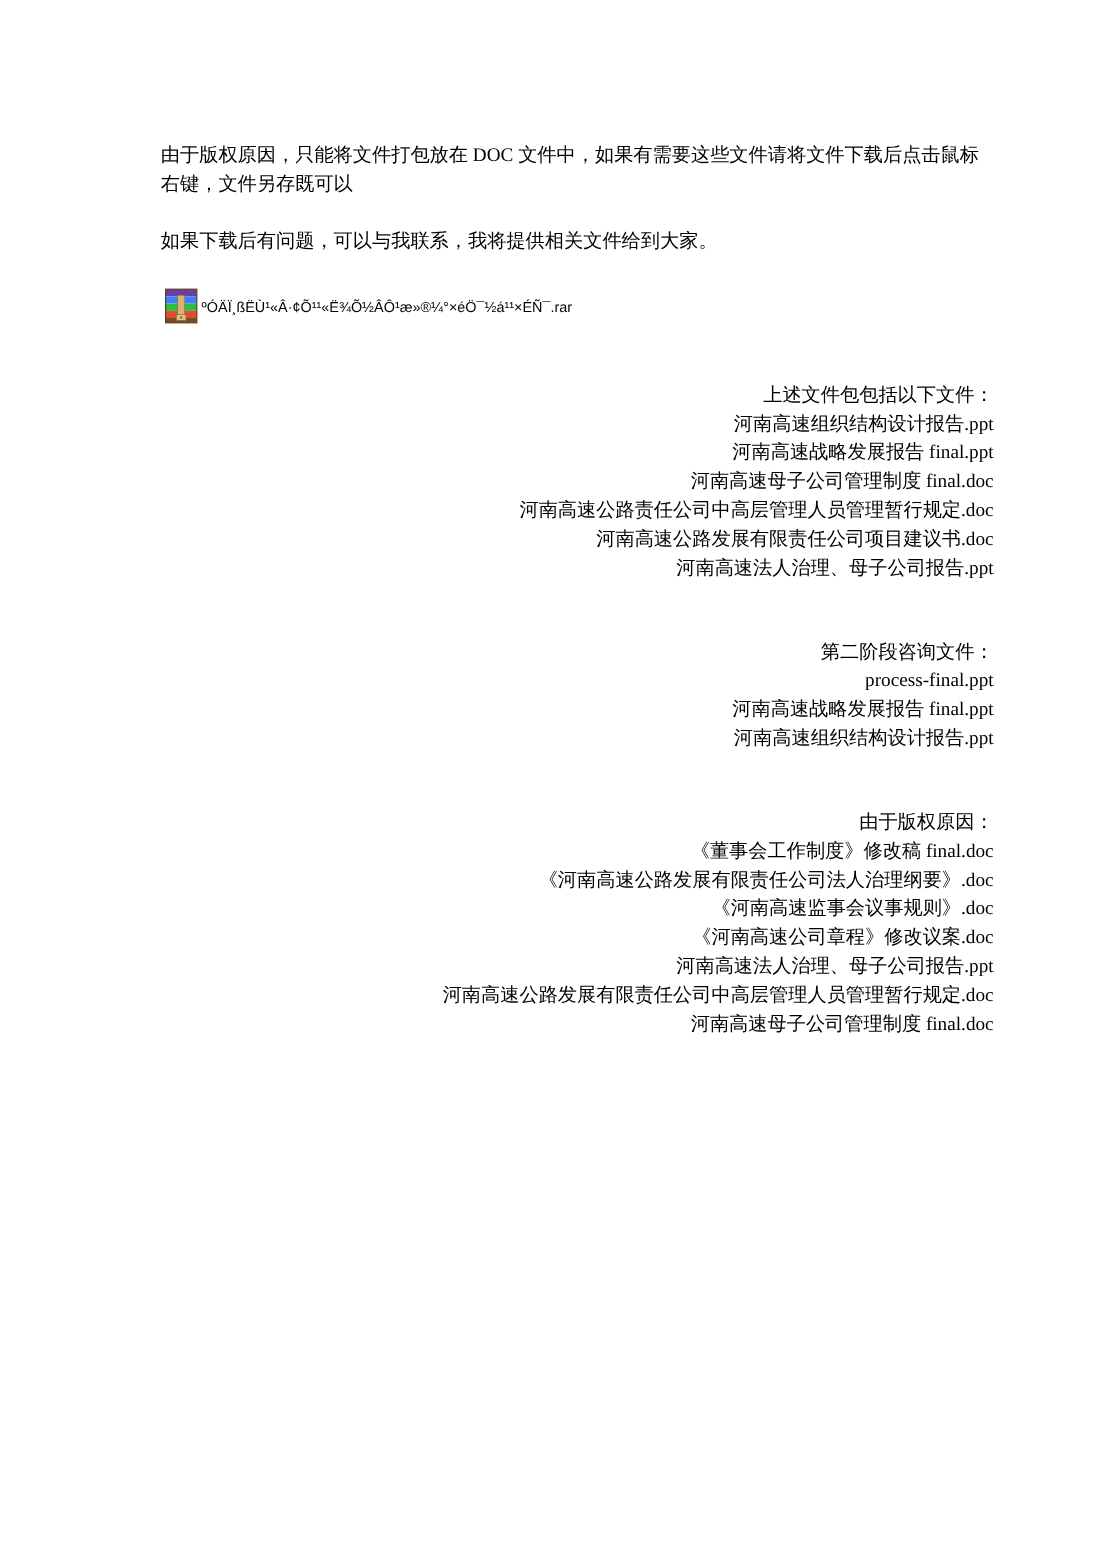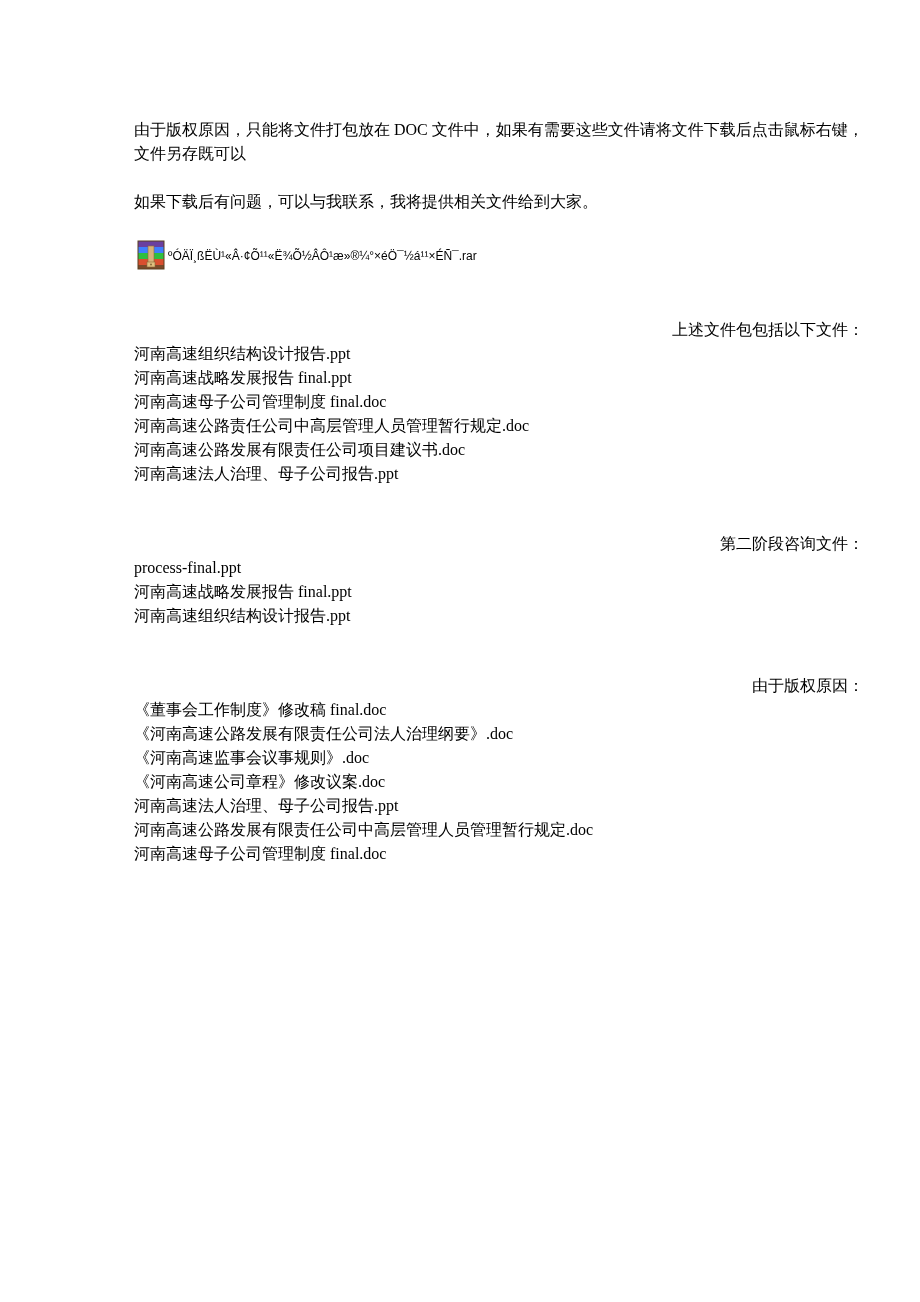--- a/index.html
+++ b/index.html
@@ -8,21 +8,21 @@
     background: #ffffff;
     font-family: "SimSun", "宋体", serif;
     font-size: 16px;
     color: #000000;
     line-height: 1.5;
   }
   .page {
     width: 920px;
     min-height: 1302px;
     box-sizing: border-box;
-    padding: 118px 56px 100px 134px;
+    padding: 118px 92px 100px 134px;
     background: #ffffff;
   }
   .para {
     margin: 0 0 24px 0;
   }
   .rar-block {
     margin: 18px 0 10px 0;
     width: 340px;
     display: flex;
     flex-direction: row;
@@ -45,20 +45,21 @@
     margin-top: 46px;
   }
   .section .heading {
     margin: 0;
     text-align: right;
   }
   .file-list {
     list-style: none;
     margin: 0;
     padding: 0;
+    text-align: right;
   }
   .file-list li {
     margin: 0;
     padding: 0;
   }
   .gap-large {
     height: 46px;
   }
 </style>
 </head>

